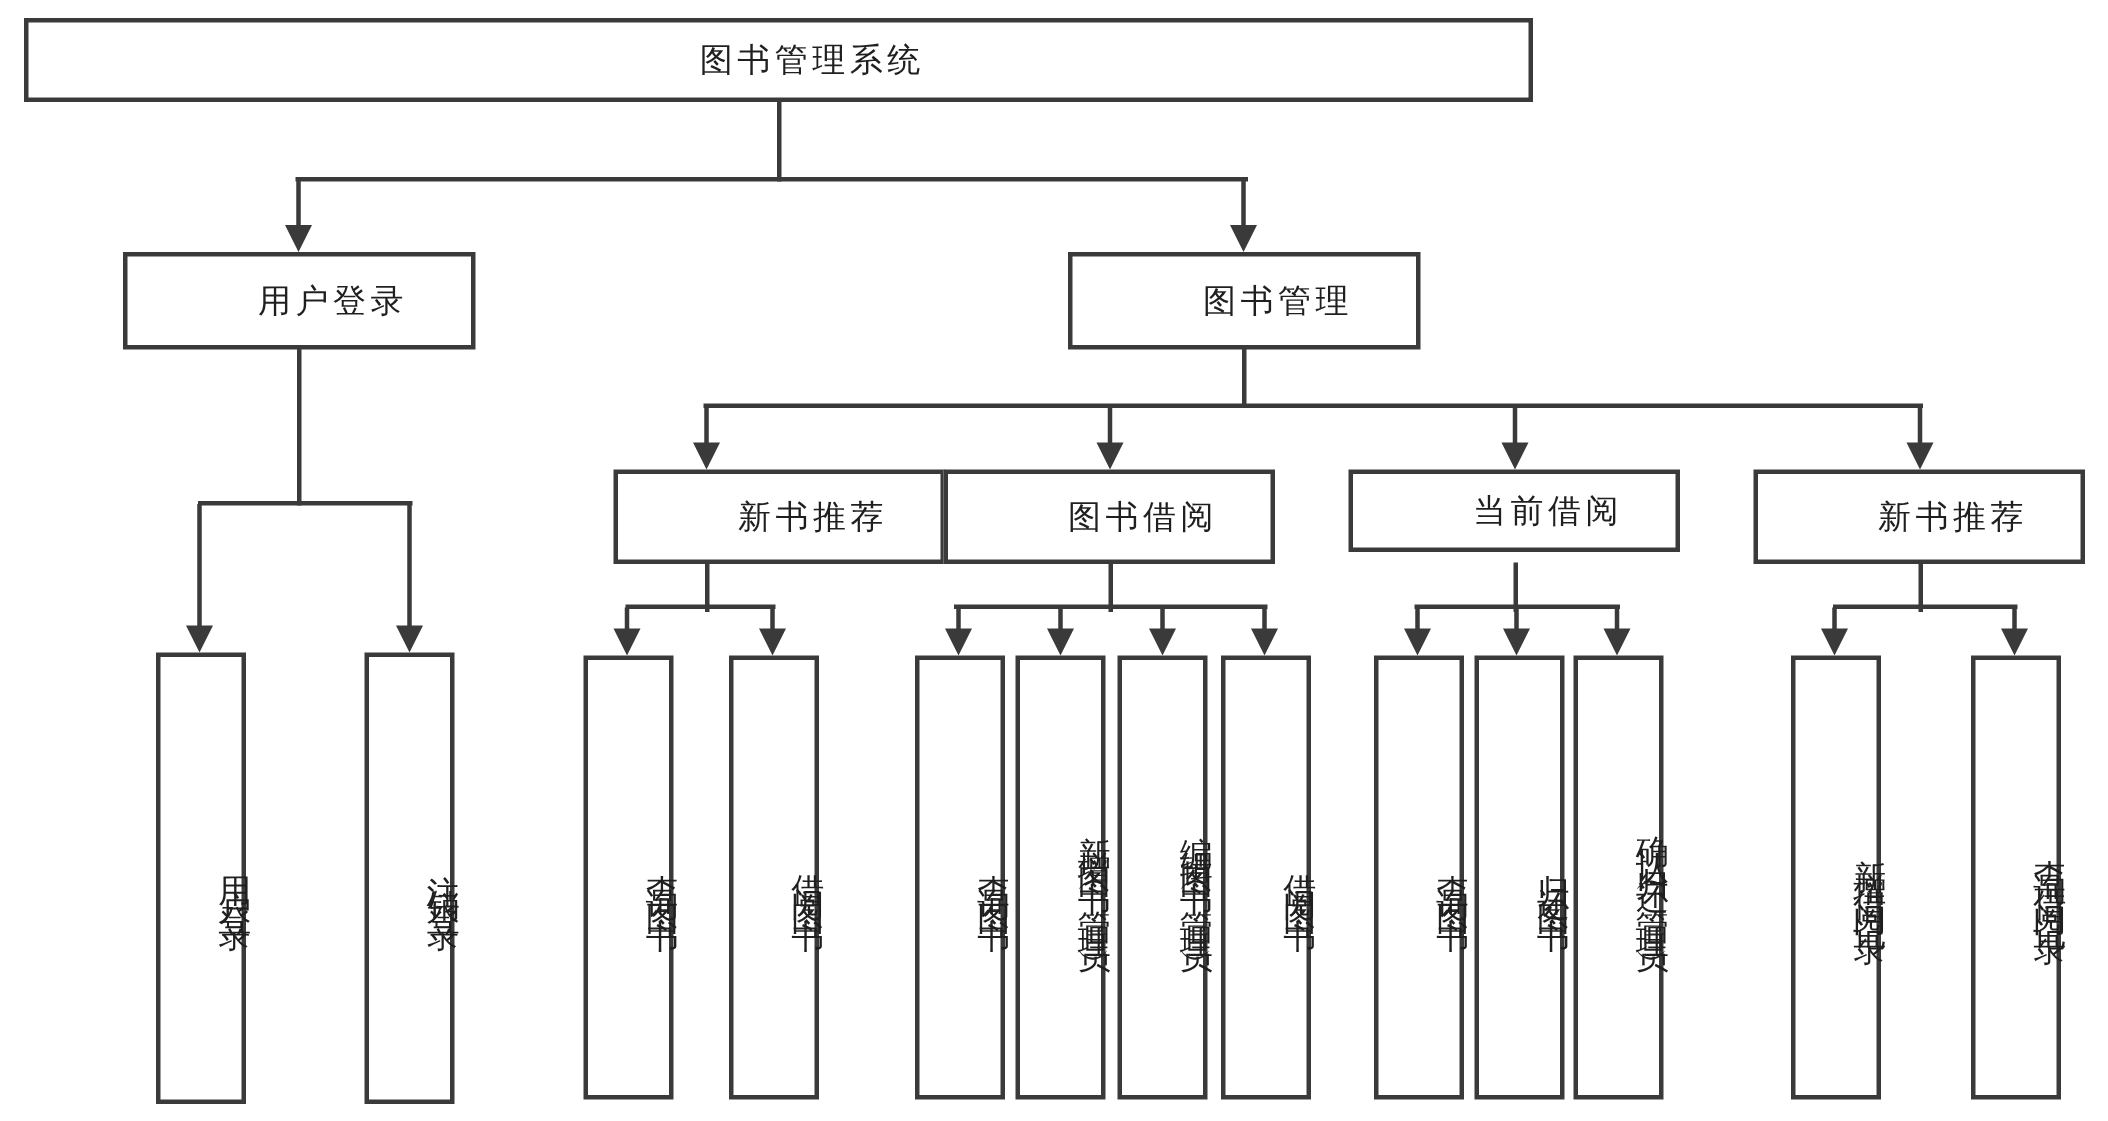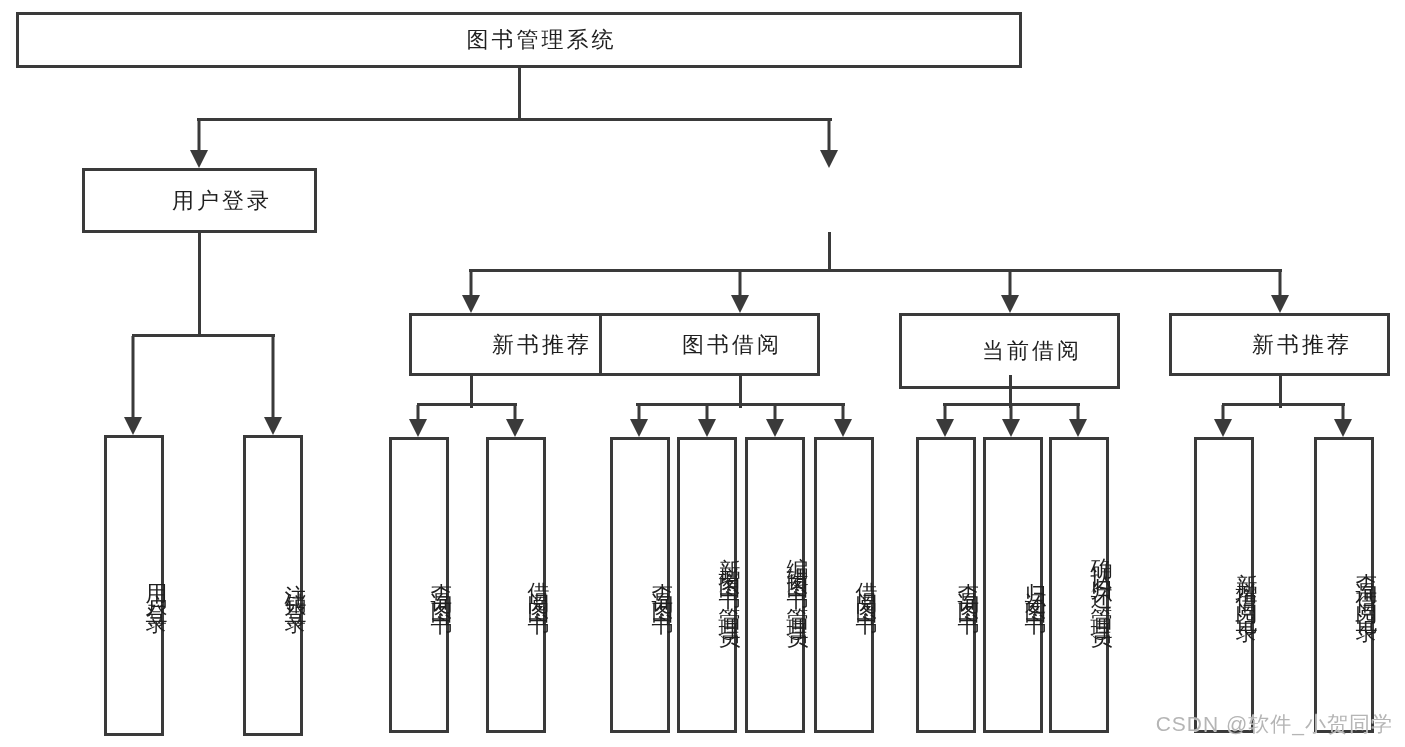--- a/index.html
+++ b/index.html
@@ -84,20 +84,23 @@
       <i class="head"></i>
     </div>
   <div class="arrow" style="left:820px; top:120px; height:48px;">
       <i class="shaft"></i>
       <i class="head"></i>
     </div>
 
   <div class="box" style="left:82px; top:168px; width:235px; height:65px;">
     <span class="lbl">用户登录</span>
   </div>
+  <div class="box" style="left:712px; top:168px; width:235px; height:65px;">
+    <span class="lbl">图书管理</span>
+  </div>
 
   <div class="vline" style="left:198px; top:232px; height:105px;"></div>
   <div class="hline" style="left:132px; top:334px; width:143px;"></div>
   <div class="arrow" style="left:124px; top:336px; height:99px;">
       <i class="shaft"></i>
       <i class="head"></i>
     </div>
   <div class="arrow" style="left:264px; top:336px; height:99px;">
       <i class="shaft"></i>
       <i class="head"></i>
@@ -118,24 +121,24 @@
       <i class="head"></i>
     </div>
   <div class="arrow" style="left:1271px; top:271px; height:42px;">
       <i class="shaft"></i>
       <i class="head"></i>
     </div>
 
   <div class="box" style="left:361px; top:313px; width:221px; height:63px;margin-left:48px;">
     <span class="lbl">新书推荐</span>
   </div>
-  <div class="box" style="left:599px; top:313px; width:221px; height:63px;">
+  <div class="box" style="left:629px; top:313px; width:221px; height:63px;">
     <span class="lbl">图书借阅</span>
   </div>
-  <div class="box" style="left:899px; top:313px; width:221px; height:76px;">
+  <div class="box" style="left:899px; top:313px; width:221px; height:55px;">
     <span class="lbl">当前借阅</span>
   </div>
   <div class="box" style="left:1169px; top:313px; width:221px; height:63px;">
     <span class="lbl">新书推荐</span>
   </div>
 
   <div class="vline" style="left:470px; top:375px; height:33px;"></div>
   <div class="hline" style="left:417px; top:403px; width:100px;"></div>
   <div class="arrow" style="left:409px; top:405px; height:32px;">
       <i class="shaft"></i>
@@ -228,15 +231,14 @@
     <span class="lbl">确认归还（管理员）</span>
   </div>
 
   <div class="box leaf" style="left:1194px; top:437px; width:60px; height:296px;">
     <span class="lbl">新增借阅记录</span>
   </div>
   <div class="box leaf" style="left:1314px; top:437px; width:60px; height:296px;">
     <span class="lbl">查询借阅记录</span>
   </div>
 
-  <div class="watermark">CSDN @软件_小贺同学</div>
 
 </div>
 
 </body></html>

